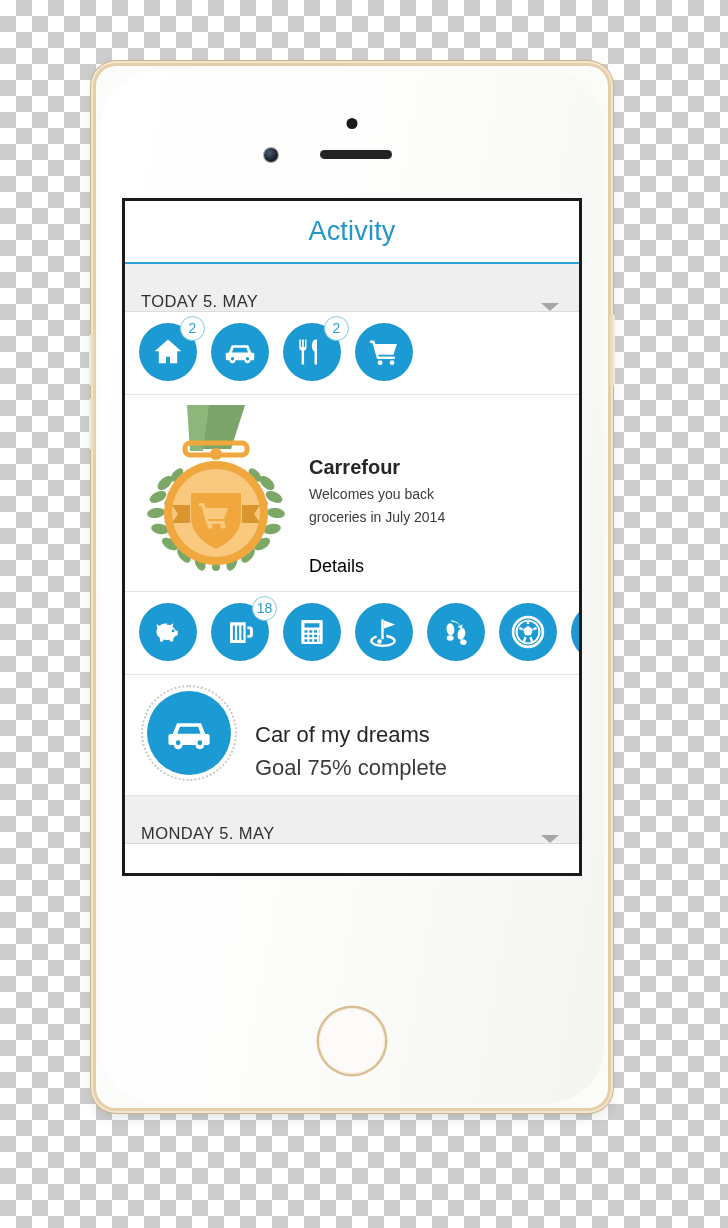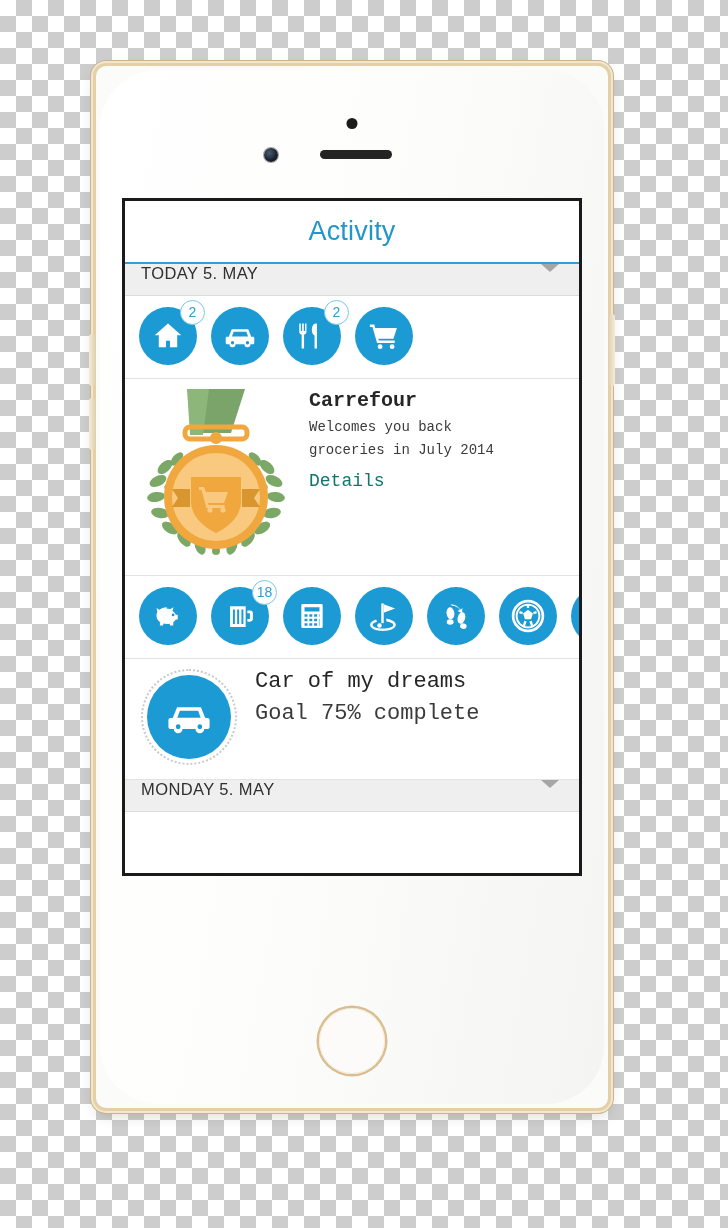--- a/index.html
+++ b/index.html
@@ -10,21 +10,21 @@
     background-image:
       linear-gradient(45deg,#cdcdcd 25%,transparent 25%,transparent 75%,#cdcdcd 75%,#cdcdcd),
       linear-gradient(45deg,#cdcdcd 25%,transparent 25%,transparent 75%,#cdcdcd 75%,#cdcdcd);
     background-size:32px 32px;
     background-position:0 0,16px 16px;
   }
 
   
   #phone{
     position:absolute;left:96px;top:66px;width:512px;height:1042px;
-    border-radius:10px;
+    border-radius:20px;
     background:#fbfbfa;
     box-shadow:
       0 0 0 3px #e4cfa8,
       0 0 0 5px #f2e6cf,
       0 0 0 6px #cbb489,
       0 6px 16px rgba(0,0,0,.18);
   }
   #phone:before{ 
     content:"";position:absolute;inset:4px;border-radius:58px;
     background:linear-gradient(100deg,#ffffff 0%,#fdfdfc 45%,#f4f4f2 100%);
@@ -53,49 +53,49 @@
     background:#fff;border:3px solid #1a1a1a;box-sizing:border-box;overflow:hidden;
   }
 
   
   #navbar{height:61px;background:#fff;border-bottom:2px solid #2aa3d4;
     display:flex;align-items:center;justify-content:center;}
   #nav-title{color:#2196c8;font-size:27px;font-weight:400;letter-spacing:.2px;}
 
   
   .sec-head{
-    height:32px;background:#efefef;border-bottom:1px solid #dcdcdc;
-    display:flex;align-items:flex-start;padding:0 16px;box-sizing:border-box;
+    height:48px;background:#efefef;border-bottom:1px solid #dcdcdc;
+    display:flex;align-items:flex-end;padding:0 16px;box-sizing:border-box;
   }
   .sec-head-label{font-size:16.5px;color:#2f2f2f;letter-spacing:.4px;flex:1;}
   .chev{width:0;height:0;border-left:9px solid transparent;border-right:9px solid transparent;
     border-top:8px solid #a6a6a6;margin-right:4px;}
 
   
   .icon-row{display:flex;align-items:center;gap:14px;padding:11px 14px 13px;
     background:#fff;border-bottom:1px solid #e3e3e3;overflow:hidden;}
   .ic-wrap{position:relative;flex:0 0 auto;width:58px;height:58px;}
   .ic{width:58px;height:58px;border-radius:50%;background:#1c9ad3;
     display:flex;align-items:center;justify-content:center;}
   .ic svg{display:block;}
   .badge{
     position:absolute;right:-8px;top:-7px;min-width:25px;height:25px;
     border-radius:50%;background:#fff;border:1.6px solid #7cc8e8;
     color:#2aa0d0;font-size:14px;line-height:22px;text-align:center;
     box-sizing:border-box;padding:0 3px;font-weight:400;
   }
 
   
-  .card{display:flex;align-items:flex-start;background:#fff;
-    border-bottom:1px solid #e3e3e3;padding:10px 16px 14px;box-sizing:border-box;font-family:Liberation Mono, monospace;}
+  .card{display:flex;align-items:flex-end;background:#fff;
+    border-bottom:1px solid #e3e3e3;padding:10px 16px 14px;box-sizing:border-box;}
   .card-media{flex:0 0 auto;display:flex;align-items:center;justify-content:center;}
   .card-body{margin-left:18px;}
   .card-title{font-size:20px;font-weight:700;color:#262626;margin:0 0 4px;}
   .card-line{font-size:14px;color:#3b3b3b;line-height:23px;}
-  .card-link{font-size:18px;color:#0f766e;margin-top:9px;display:inline-block;}
+  .card-link{font-size:18px;color:#000000;margin-top:27px;display:inline-block;}
 
   .goal-title{font-size:22px;font-weight:400;color:#262626;margin:0 0 7px;}
   .goal-sub{font-size:22px;color:#3b3b3b;}
 
   .goal-media{position:relative;width:96px;height:96px;}
   .goal-media .ring{position:absolute;inset:0;border-radius:50%;
     border:2px dotted #c9c9cc;box-sizing:border-box;}
   .goal-media .disc{position:absolute;left:6px;top:6px;width:84px;height:84px;
     border-radius:50%;background:#1c9ad3;display:flex;align-items:center;justify-content:center;}
 

